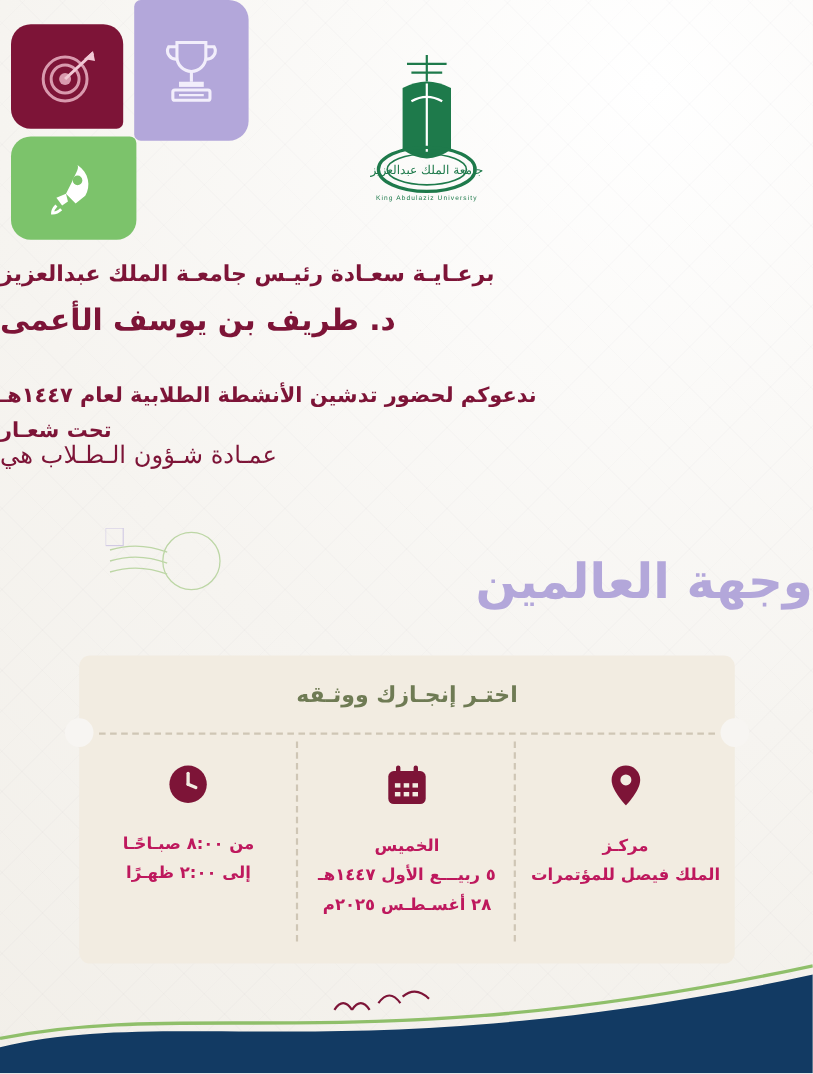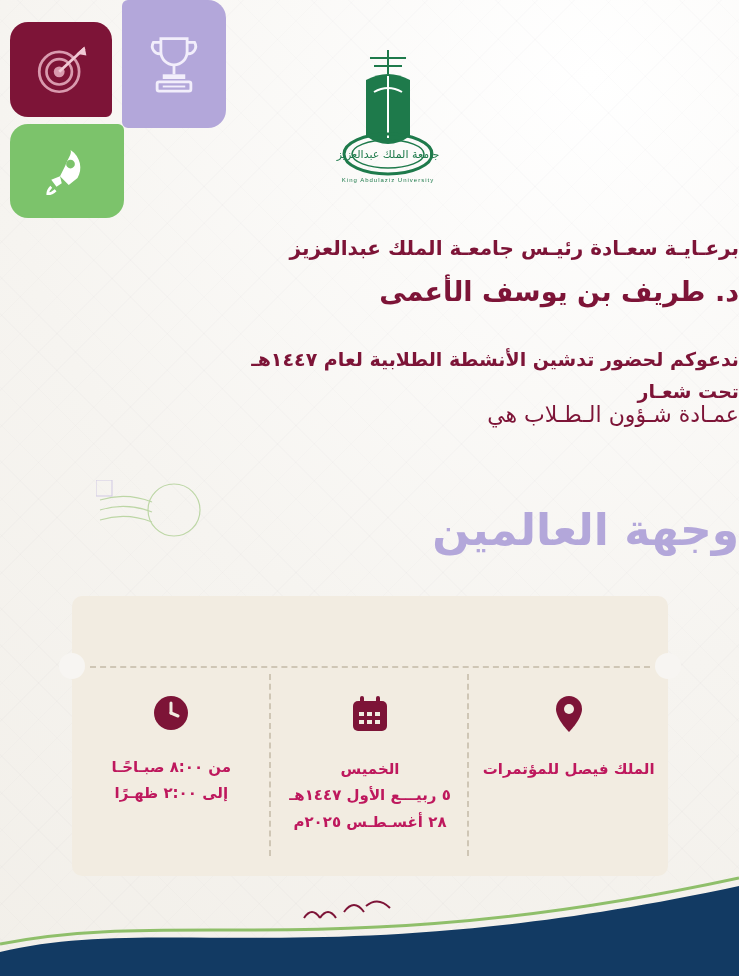--- a/index.html
+++ b/index.html
@@ -85,21 +85,21 @@
     justify-content: center;
     padding-left: 36px;
   }
 
   
   .headline {
     position: absolute;
     top: 236px;
     left: 0;
     right: 0;
-    text-align: right;
+    text-align: left;
     color: #7d1437;
   }
   .line-patron {
     font-size: 20px;
     font-weight: bold;
     letter-spacing: 2px;
     margin-bottom: 16px;
   }
   .line-name {
     font-size: 27px;
@@ -297,34 +297,36 @@
   <svg class="slogan-deco" viewBox="0 0 120 70">
     <circle cx="78" cy="30" r="26" fill="none" stroke="#8fbf6a" stroke-width="1.2"></circle>
     <path d="M4 20 q26 -8 52 2" fill="none" stroke="#8fbf6a" stroke-width="1.2"></path>
     <path d="M4 30 q26 -8 52 2" fill="none" stroke="#8fbf6a" stroke-width="1.2"></path>
     <path d="M4 40 q26 -8 52 2" fill="none" stroke="#8fbf6a" stroke-width="1.2"></path>
     <rect x="0" y="0" width="16" height="16" fill="none" stroke="#b3a7da" stroke-width="1"></rect>
   </svg>
   <div class="slogan">وجهة العالمين</div>
 
   <div class="ticket">
+    <div class="ticket-top">اختـر إنجـازك ووثـقه</div>
     <div class="notch notch-l"></div>
     <div class="notch notch-r"></div>
     <div class="ticket-sep"></div>
 
     <div class="ticket-cols">
 
       <div class="tcol">
         <span class="ticon">
           <svg width="34" height="40" viewBox="0 0 34 40">
             <path d="M17 2 a13 13 0 0 1 13 13 c0 10 -13 23 -13 23 S4 25 4 15 A13 13 0 0 1 17 2 z" fill="#7d1437"></path>
             <circle cx="17" cy="15" r="5" fill="#f2ece1"></circle>
           </svg>
         </span>
         <div class="tlines">
+          <div>مركـز</div>
           <div>الملك فيصل للمؤتمرات</div>
         </div>
       </div>
 
       <div class="tcol">
         <span class="ticon">
           <svg width="40" height="40" viewBox="0 0 40 40">
             <rect x="3" y="7" width="34" height="30" rx="5" fill="#7d1437"></rect>
             <rect x="10" y="2" width="4" height="9" rx="2" fill="#7d1437"></rect>
             <rect x="26" y="2" width="4" height="9" rx="2" fill="#7d1437"></rect>

